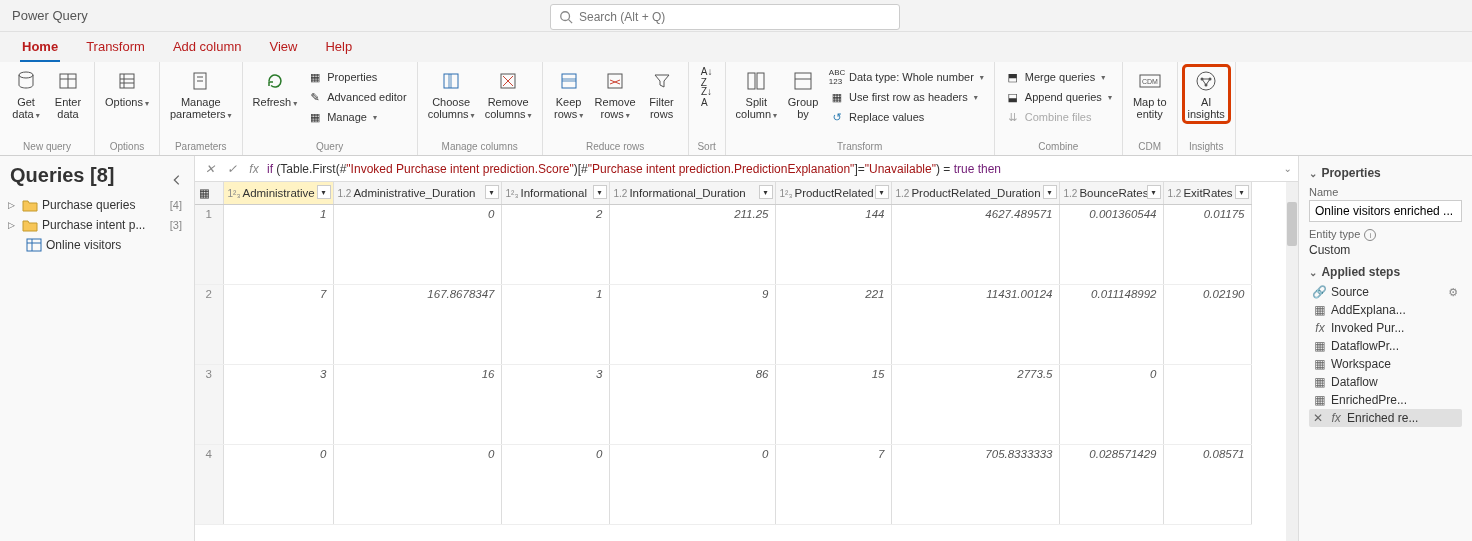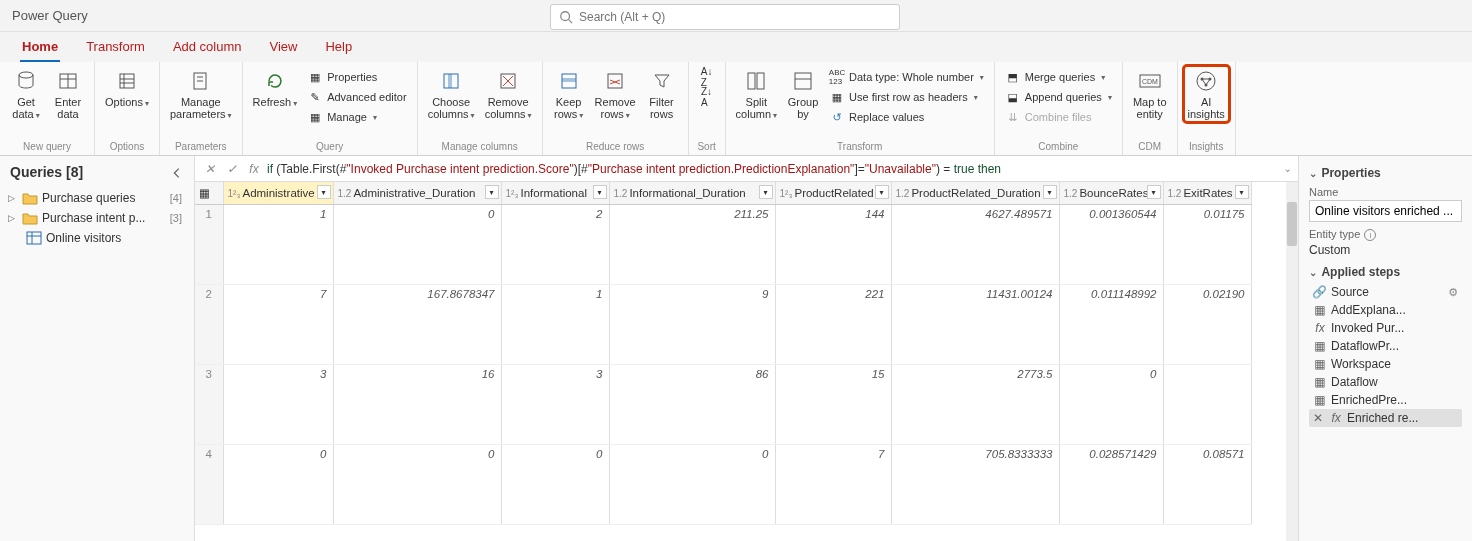--- a/index.html
+++ b/index.html
@@ -26,34 +26,34 @@
   .vbtn.highlight { outline: 3px solid #d83b01; outline-offset: -1px; }
   .stack { display: flex; flex-direction: column; gap: 2px; padding-top:2px; }
   .hbtn { display: flex; align-items: center; gap: 4px; padding: 1px 4px; font-size: 11px; color: #333; cursor:pointer; border-radius:2px; }
   .hbtn.dis { color:#aaa; }
   .hbtn .mic { width:16px; height:16px; display:flex; align-items:center; justify-content:center; }
   .chev::after { content:"▾"; font-size:8px; color:#666; margin-left:2px; }
   
   .mainrow { display:flex; height: calc(541px - 32px - 30px - 94px); }
   
   .leftpane { width: 195px; background:#f9f9f9; border-right:1px solid #ddd; display:flex; flex-direction:column; }
-  .leftpane .hdr { display:flex; justify-content:space-between; align-items:flex-end; padding:8px 10px 6px; font-size:14px; font-weight:600; }
+  .leftpane .hdr { display:flex; justify-content:space-between; align-items:flex-end; padding:8px 10px 6px; font-size:20px; font-weight:600; }
   .leftpane .hdr svg { width:14px; height:14px; stroke:#666; fill:none; }
   .tree { padding: 2px 4px; }
   .tnode { display:flex; align-items:center; gap:4px; padding:3px 4px; font-size:12px; cursor:pointer; border-radius:2px; }
   .tnode .exp { width:10px; font-size:9px; color:#666; }
   .tnode .cnt { margin-left:auto; color:#888; font-size:11px; padding-right:4px;}
   .folder-ic { width:16px; height:14px; }
   .table-ic { width:16px; height:14px; }
   
   .center { flex:1; display:flex; flex-direction:column; background:#fff; overflow:hidden; }
   .fxbar { height:26px; border-bottom:1px solid #ddd; display:flex; align-items:center; padding:0 6px; gap:4px; font-family:Consolas,monospace; font-size:12px; }
   .fxbar .fic { width:18px; height:18px; display:flex; align-items:center; justify-content:center; color:#888; font-style:italic; }
   .fxbar .code { flex:1; white-space:nowrap; overflow:hidden; }
-  .fxbar .code .kw { color:#14532d; }
+  .fxbar .code .kw { color:#701a75; }
   .fxbar .code .str { color:#a31515; }
   .fxbar .exp { color:#888; font-size:10px; cursor:pointer; }
   
   .gridwrap { flex:1; overflow:auto; position:relative; }
   table.dg { border-collapse:collapse; }
   .dg th, .dg td { border-right:1px solid #ddd; border-bottom:1px solid #eee; font-size:11.5px; }
   .dg th { background:#f5f5f5; border-bottom:1px solid #ccc; padding:3px 4px; text-align:left; font-weight:400; position:relative; white-space:nowrap; }
   .dg th.sel { background:#fff3c4; }
   .dg th .typ { color:#888; font-size:10px; margin-right:2px; }
   .dg th .dd { position:absolute; right:2px; top:3px; width:14px; height:14px; border:1px solid #ccc; background:#fff; font-size:8px; display:flex; align-items:center; justify-content:center; cursor:pointer; }

